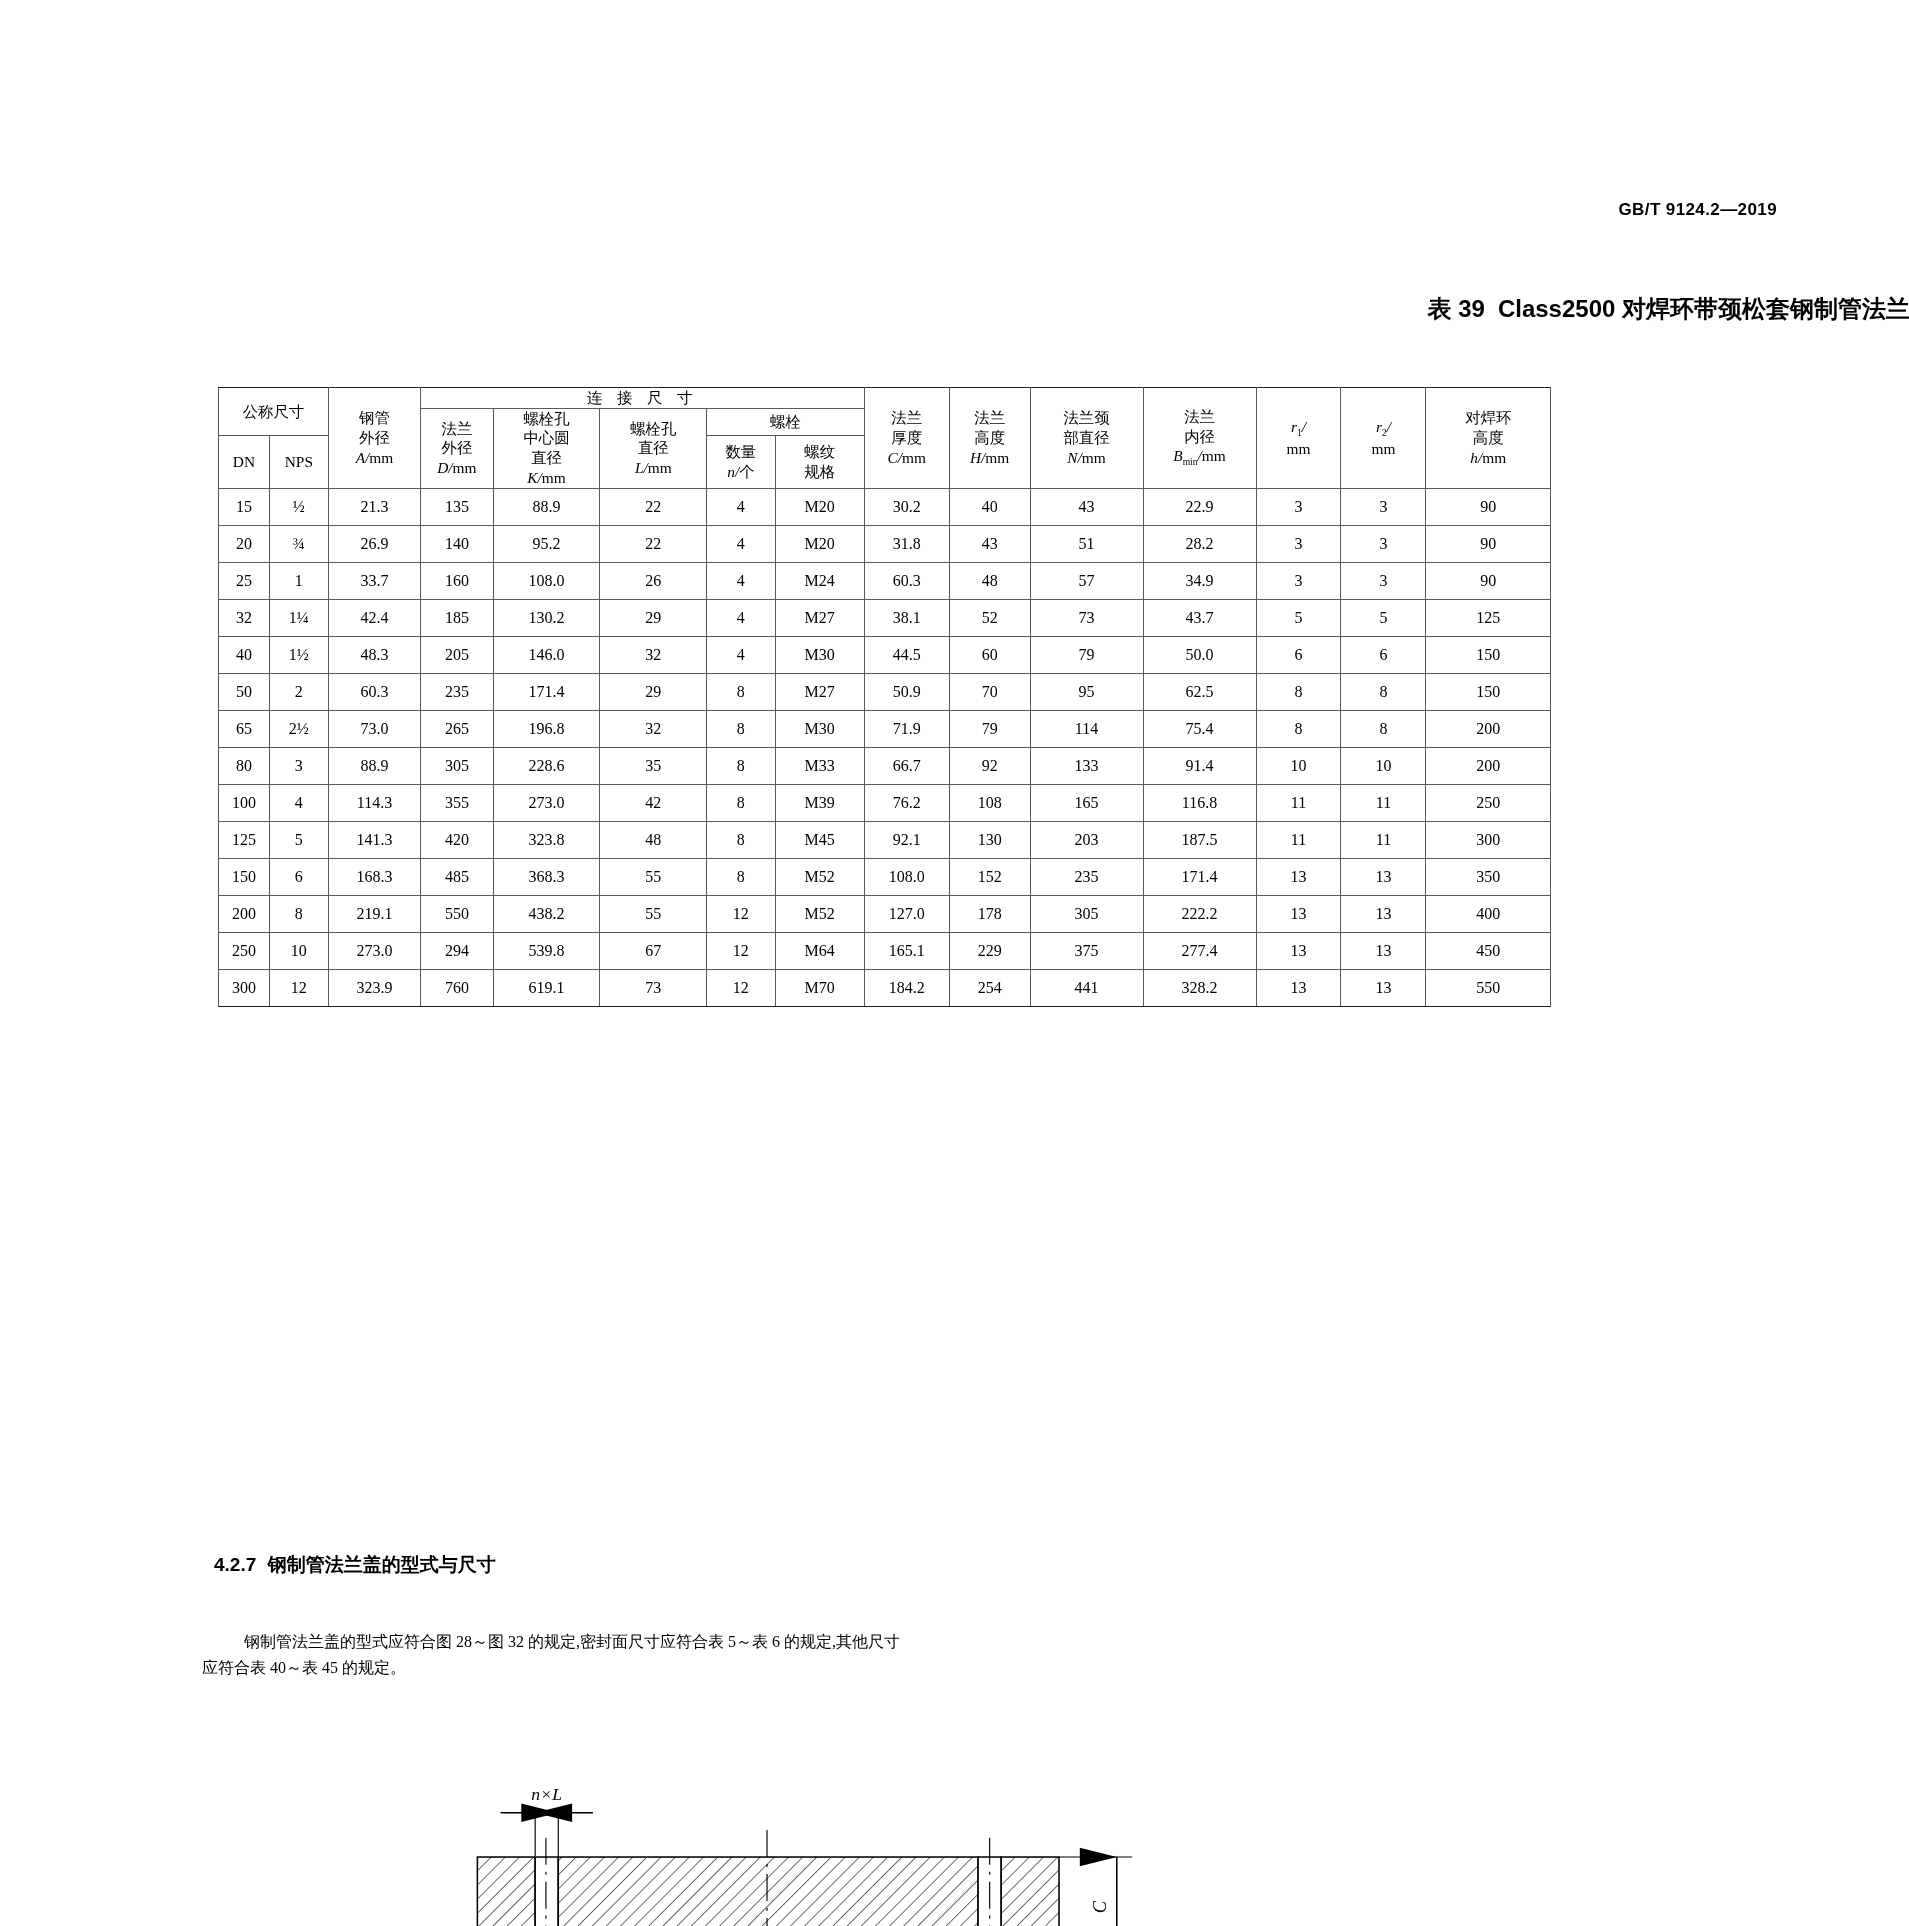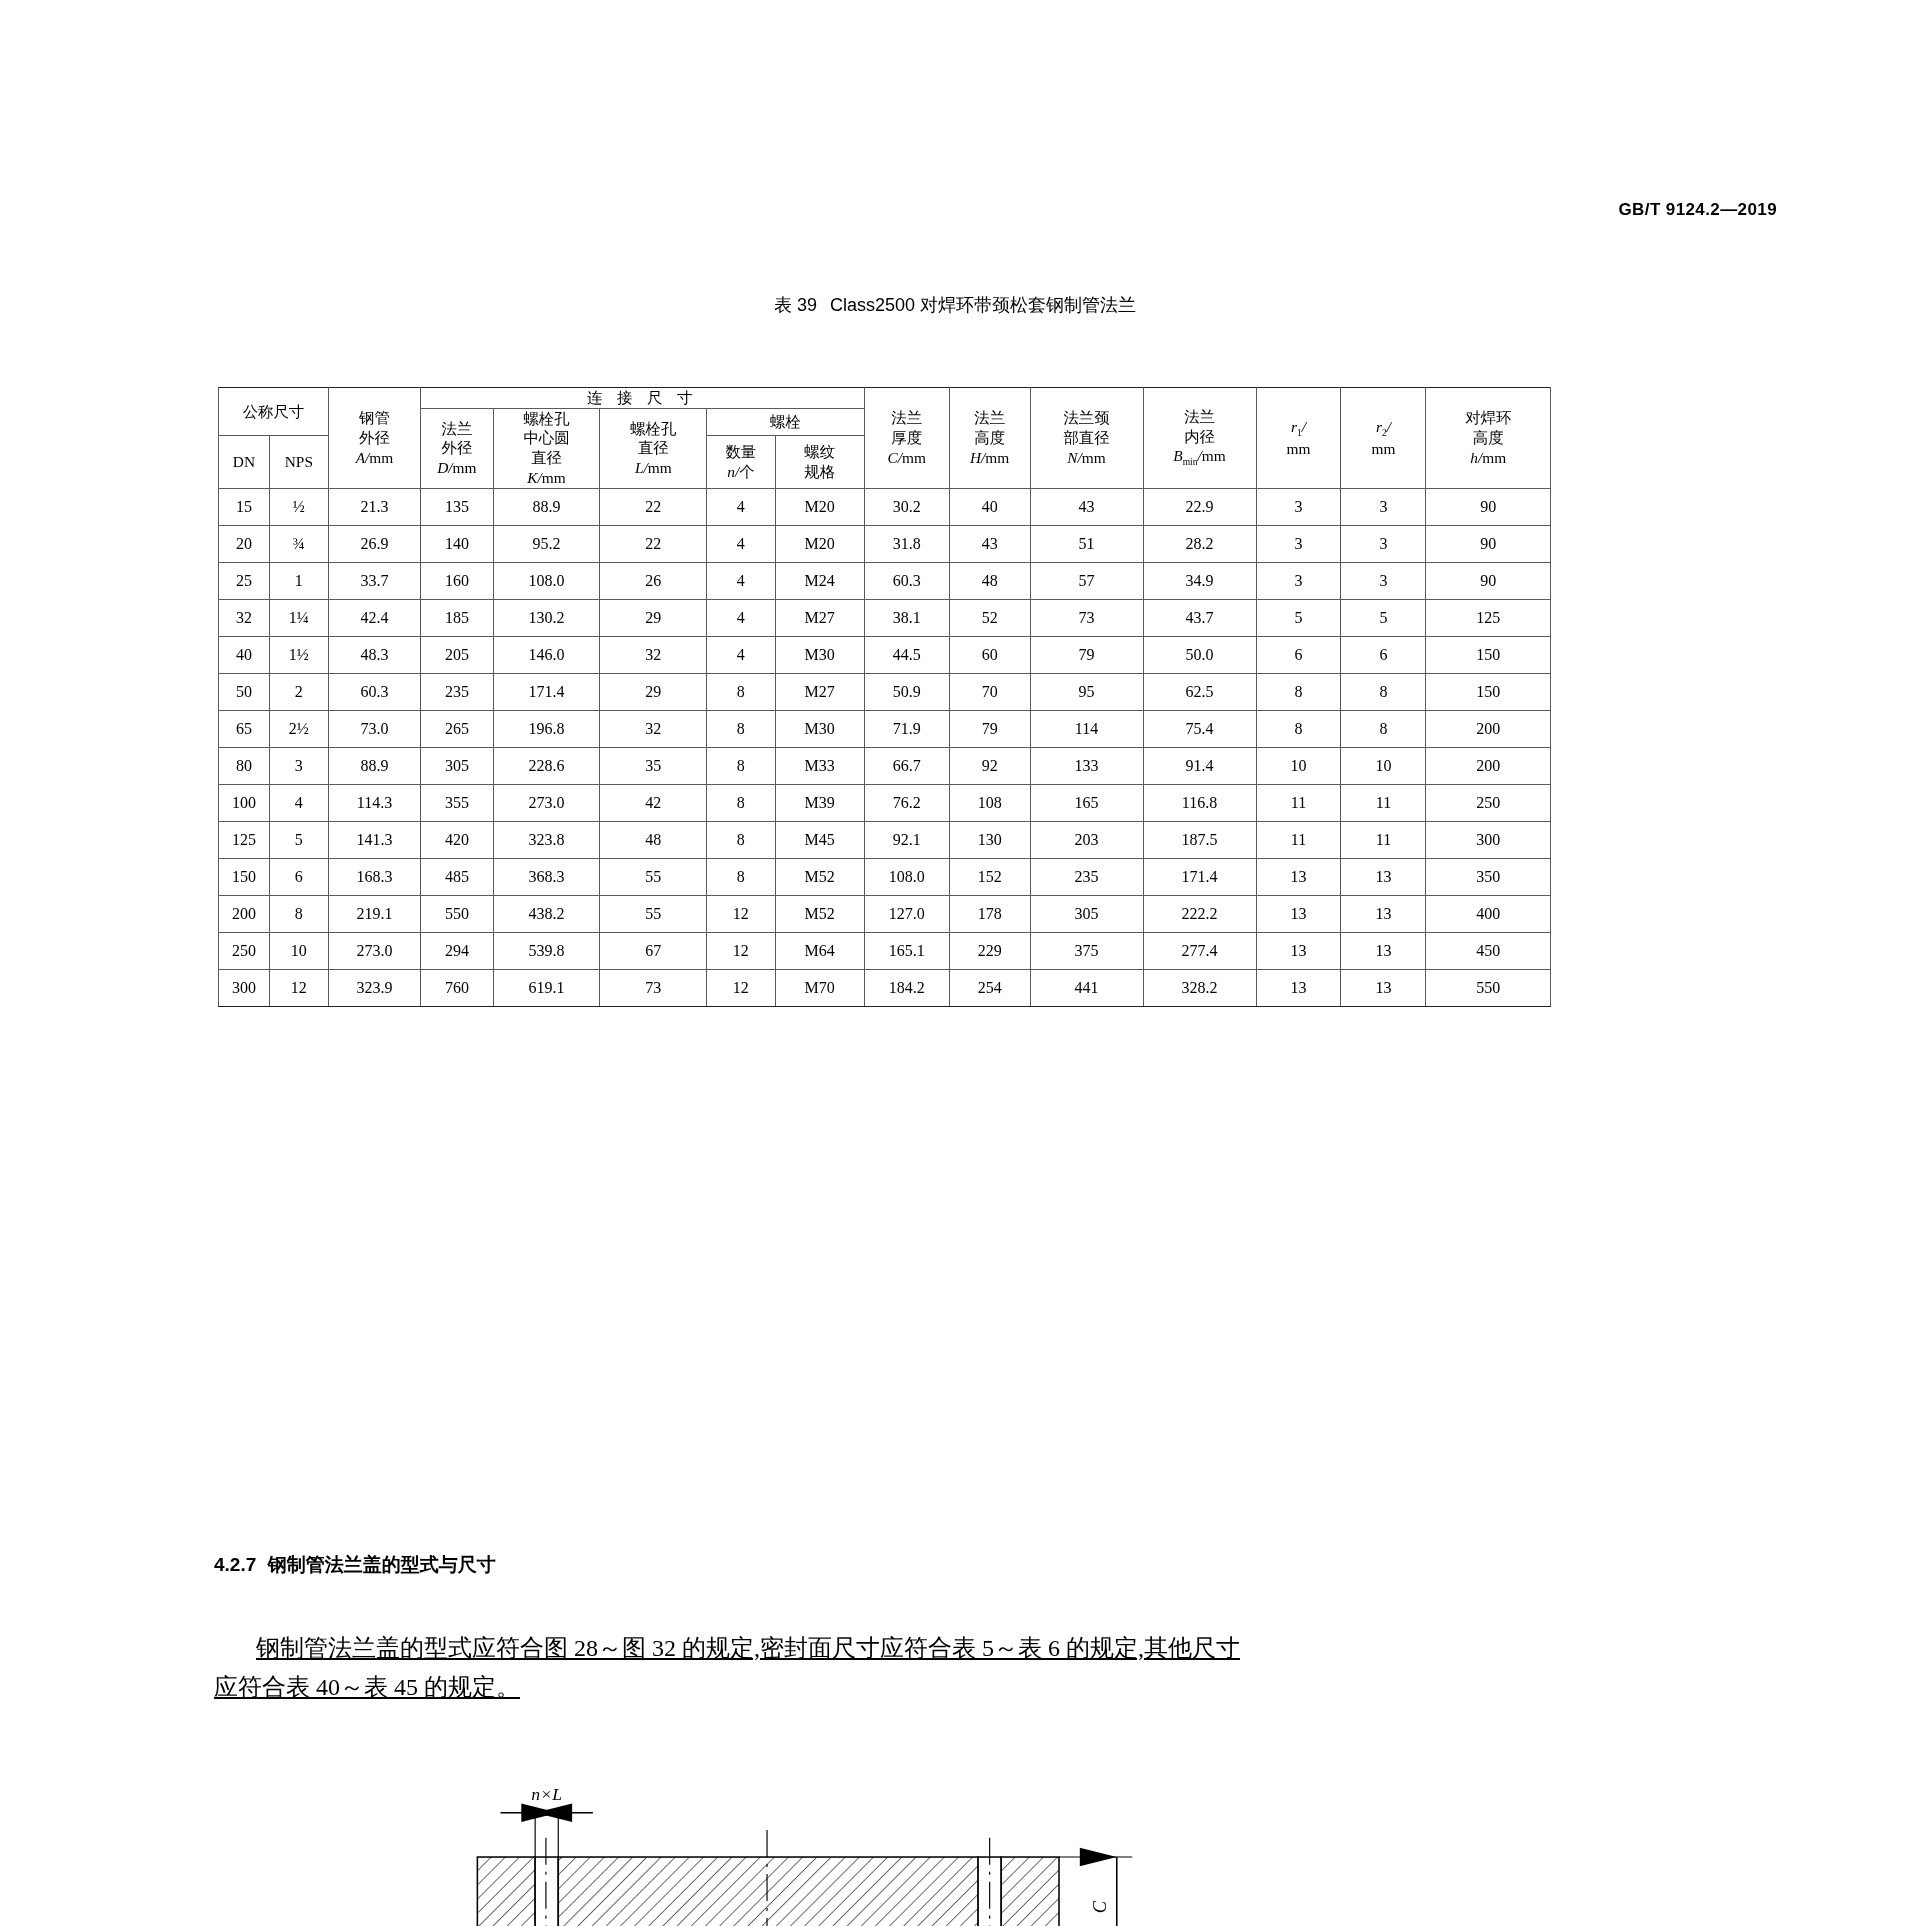--- a/index.html
+++ b/index.html
@@ -24,24 +24,24 @@
     font-weight:bold;
     font-size:17px;
     letter-spacing:0.4px;
     white-space:nowrap;
   }
 
   
   .table-title {
     position:absolute;
     top:293px; left:0; right:0;
-    text-align:center;
+    text-align:right;
     font-family:"Liberation Sans", sans-serif;
-    font-weight:normal;
-    font-size:18px;
+    font-weight:bold;
+    font-size:24px;
     white-space:nowrap;
   }
   .table-title .sp { display:inline-block; width:13px; }
 
   
   .tbl-wrap {
     position:absolute;
     top:387px; left:218px;
     width:1333px;
   }
@@ -99,26 +99,25 @@
     font-family:"Liberation Sans", sans-serif;
     font-weight:bold;
     font-size:19px;
     white-space:nowrap;
   }
   .sec-head .gap { display:inline-block; width:11.6px; }
 
   
   .body-para {
     position:absolute;
-    top:1629px; left:214px;
+    top:1629px; left:202px;
     width:1487px;
-    font-size:24px;
+    font-size:16px;
     line-height:1.62;
     text-align:justify;
-    text-decoration:underline;
   }
   .body-para .indent { display:inline-block; width:42px; }
 
   
   .figure {
     position:absolute;
     top:1780px; left:0; right:0;
     height:431px;
   }
   .figure svg { display:block; margin:0 auto; }

